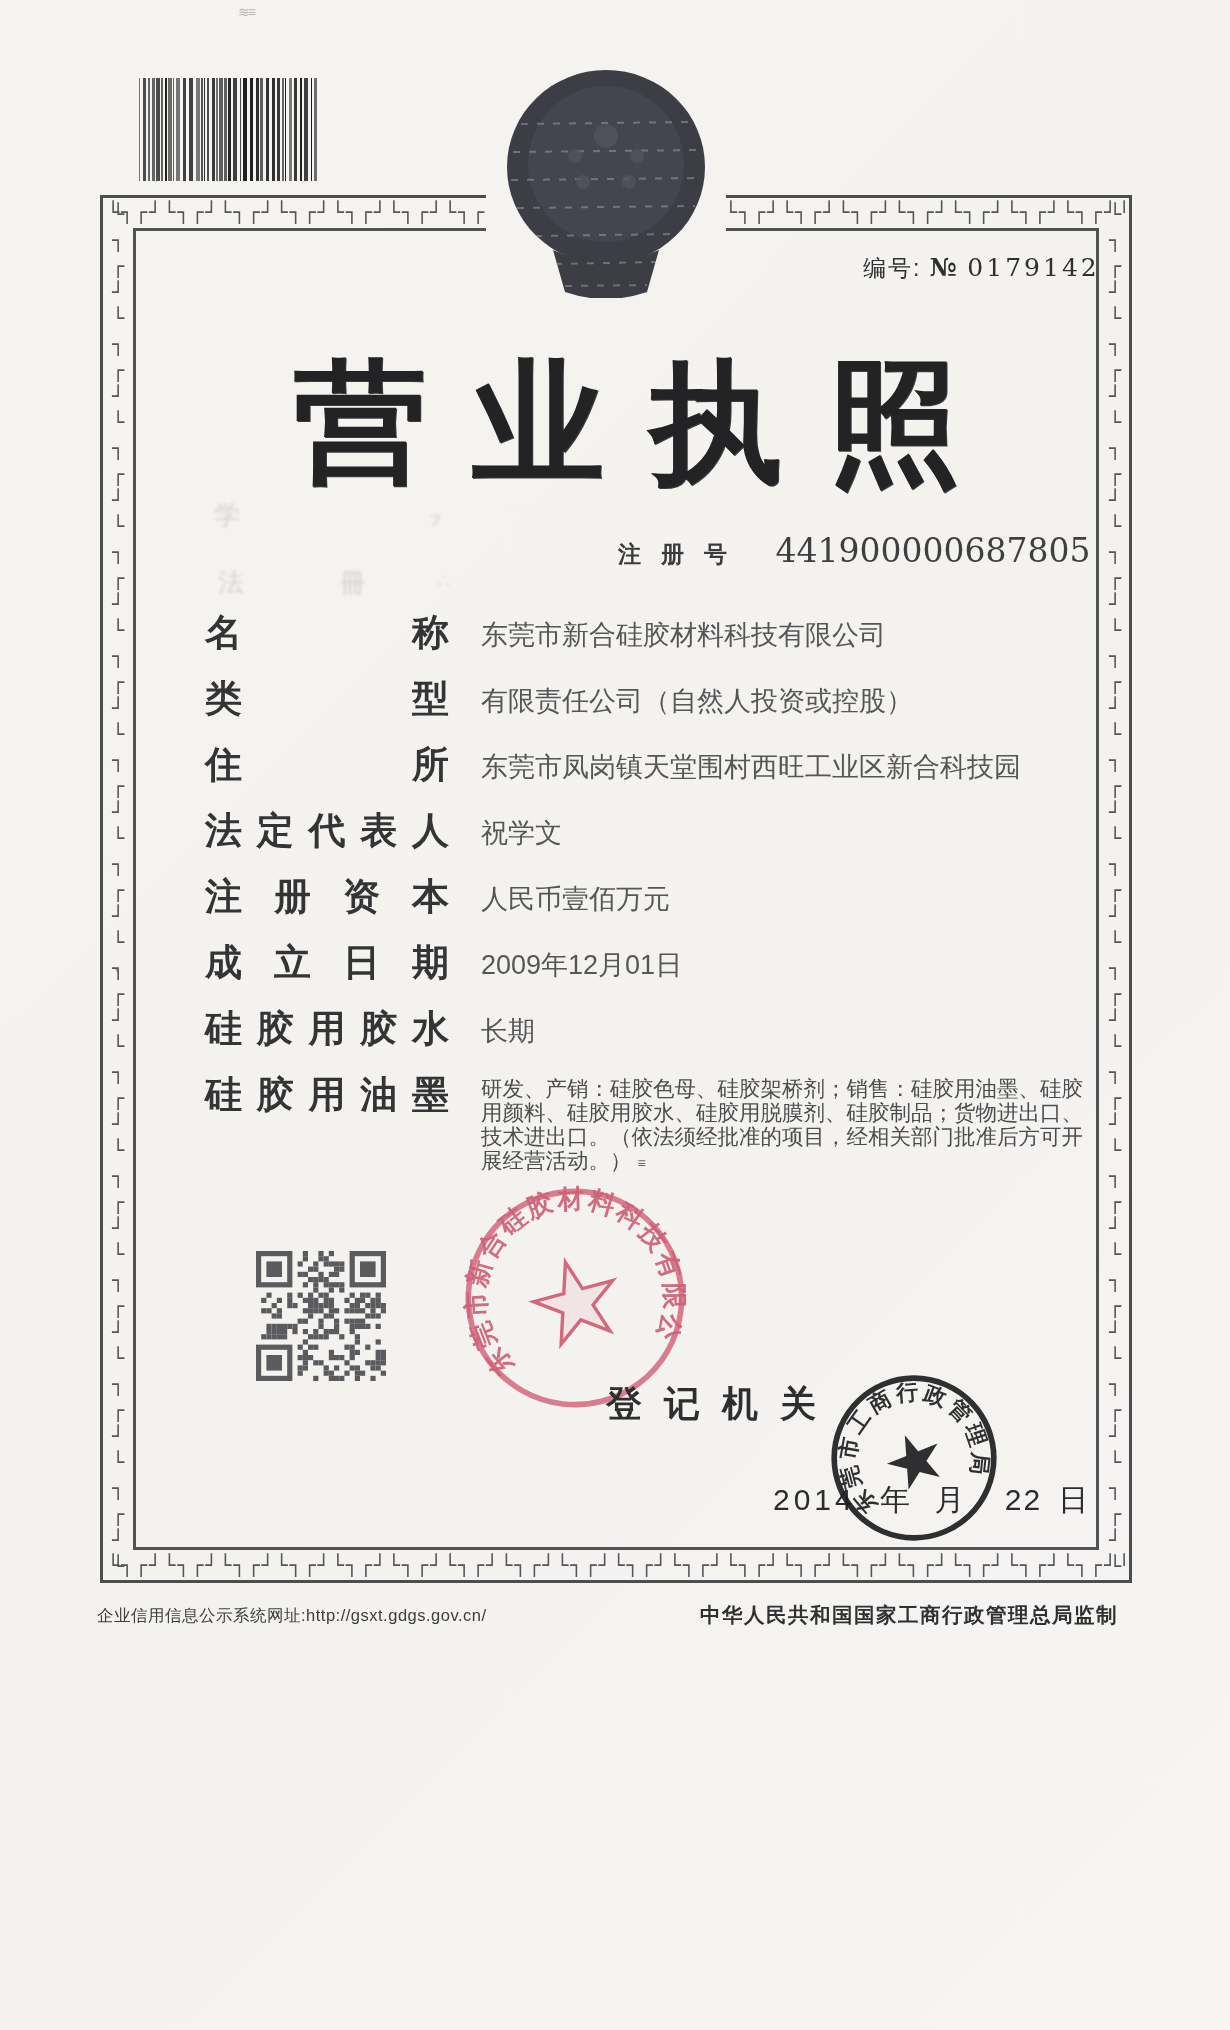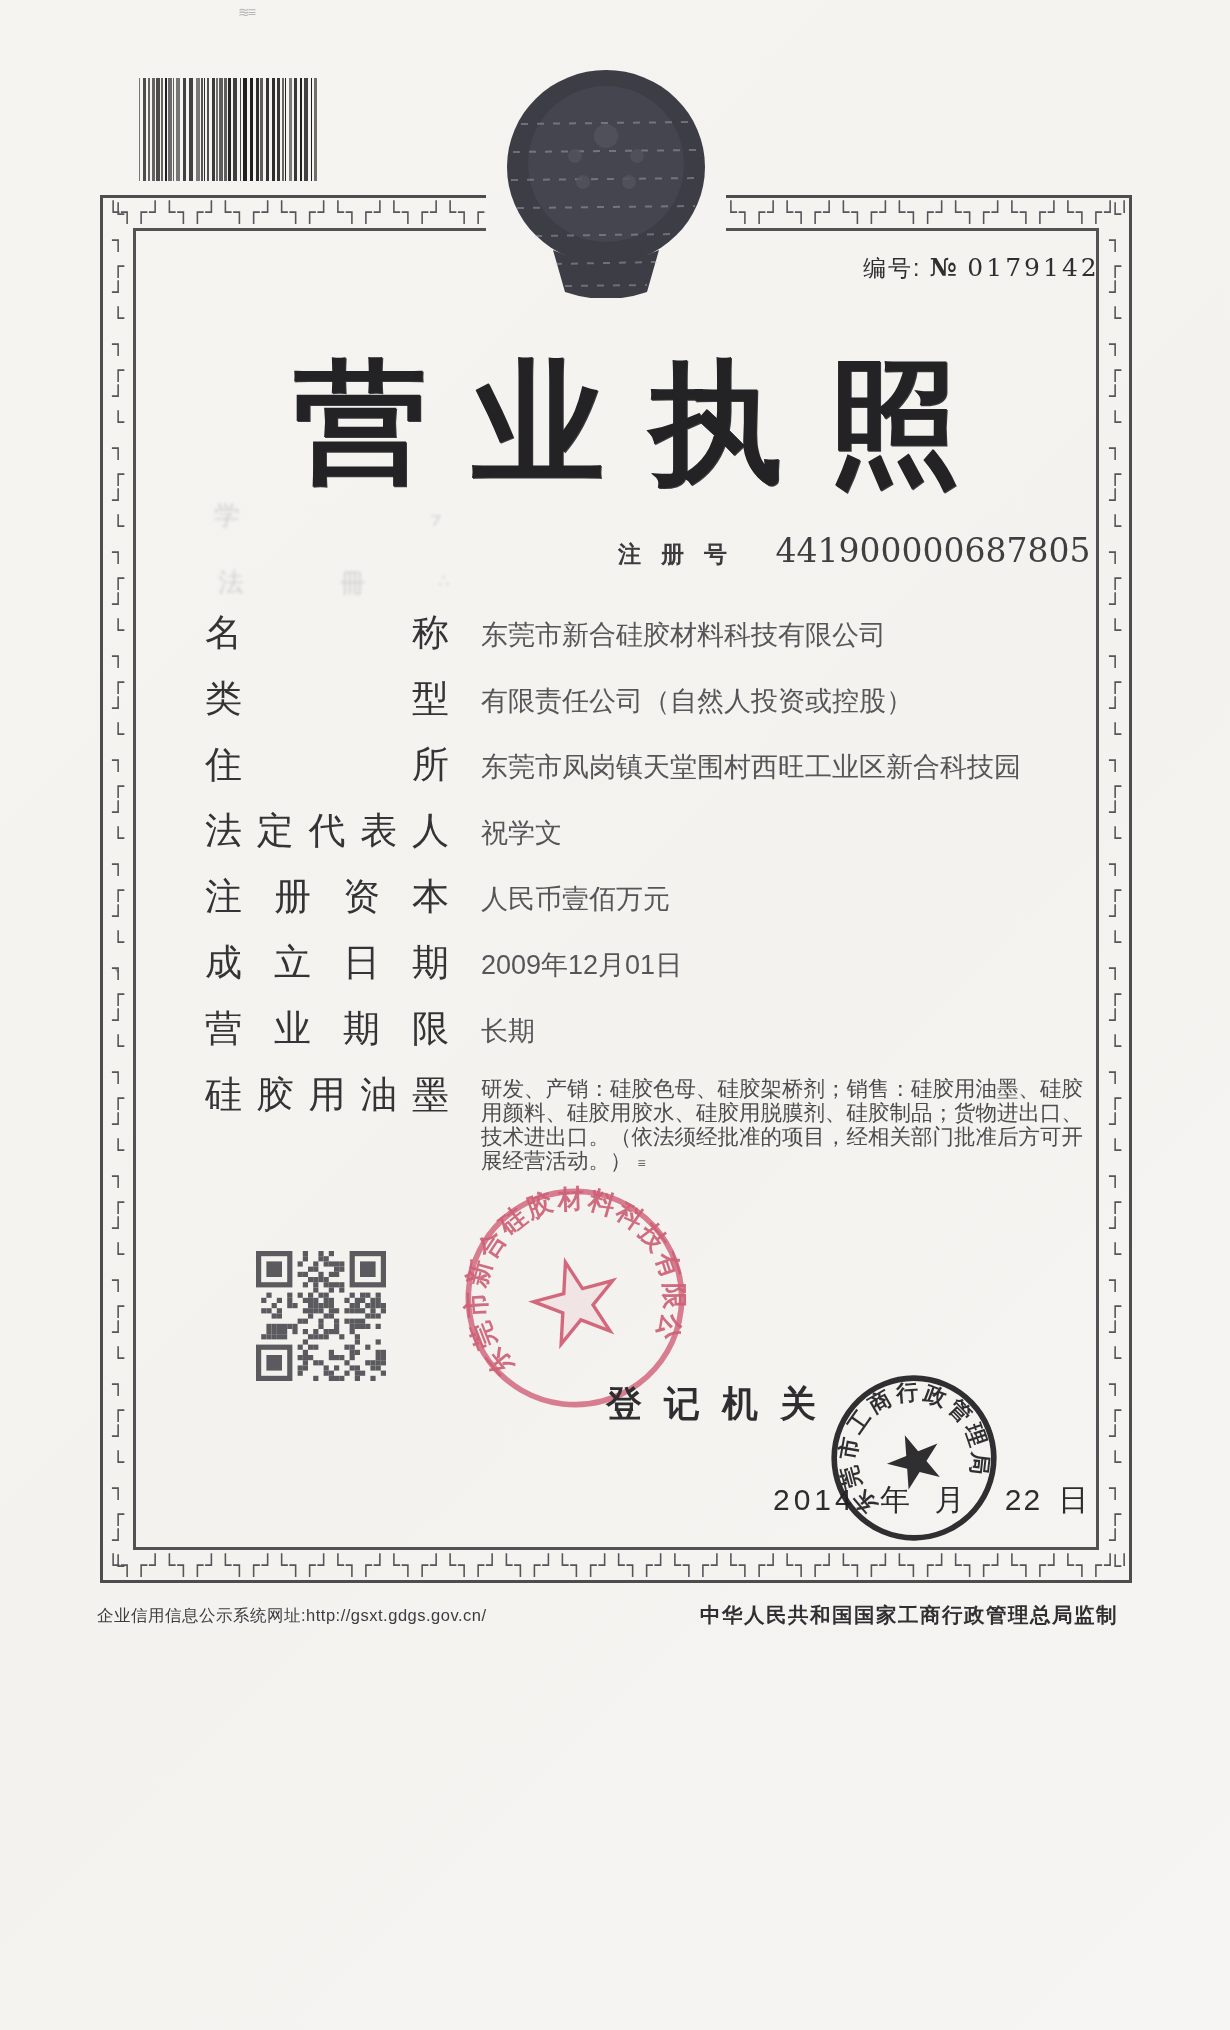--- a/index.html
+++ b/index.html
@@ -30,21 +30,21 @@
          font-size:132px;line-height:150px;font-weight:900;letter-spacing:46px;
          padding-left:68px;box-sizing:border-box;color:#232326;
          text-shadow:1px 1px 0 #3c3c3e; }
   
   .regline{position:absolute;left:618px;top:531px;white-space:nowrap;}
   .regline .lbl{font-size:23px;letter-spacing:20px;color:#3b3b3d;font-weight:600;}
   .regline .num{font-family:"DejaVu Serif",serif;font-size:33px;color:#3f3f41;margin-left:24px;}
   
   .fields{position:absolute;left:205px;top:610px;width:880px;}
   .row{display:flex;align-items:flex-start;margin-bottom:20px;}
-  .row .lab{width:244px;min-width:244px;font-size:37px;line-height:46px;font-weight:400;
+  .row .lab{width:244px;min-width:244px;font-size:37px;line-height:46px;font-weight:700;
             color:#343436;text-align:justify;text-align-last:justify;
             font-family:"Liberation Serif",serif;}
   .row .val{padding:9px 0 0 32px;font-size:27px;line-height:33px;color:#565658;}
   .row.scope .val{font-size:21.5px;line-height:24px;width:608px;padding-top:5px;color:#4c4c4e;}
   .artifact-eq{font-size:14px;color:#6a6a6a;letter-spacing:-1px;}
   
   .qr{position:absolute;left:256px;top:1251px;width:130px;height:130px;opacity:.82;}
   .company-seal{position:absolute;left:455px;top:1178px;width:240px;height:240px;
                 transform:rotate(-15deg);opacity:.88;}
   .registry-label{position:absolute;left:606px;top:1380px;font-size:36px;letter-spacing:22px;
@@ -183,21 +183,21 @@
     </div>
     <div class="row">
       <div class="lab">注册资本</div>
       <div class="val">人民币壹佰万元</div>
     </div>
     <div class="row">
       <div class="lab">成立日期</div>
       <div class="val">2009年12月01日</div>
     </div>
     <div class="row">
-      <div class="lab">营业期限</div>
+      <div class="lab">硅胶用胶水</div>
       <div class="val">长期</div>
     </div>
     <div class="row scope">
       <div class="lab">硅胶用油墨</div>
       <div class="val"><span>研发、产销：硅胶色母、硅胶架桥剂；销售：硅胶用油墨、硅胶用颜料、硅胶用胶水、硅胶用脱膜剂、硅胶制品；货物进出口、技术进出口。（依法须经批准的项目，经相关部门批准后方可开展经营活动。）</span> <span class="artifact-eq">≡</span></div>
     </div>
   </div>
 
   <svg class="qr" id="qr" viewBox="0 0 25 25">
       <rect x="9" y="0" width="1" height="1" fill="#3a3a40"></rect>

